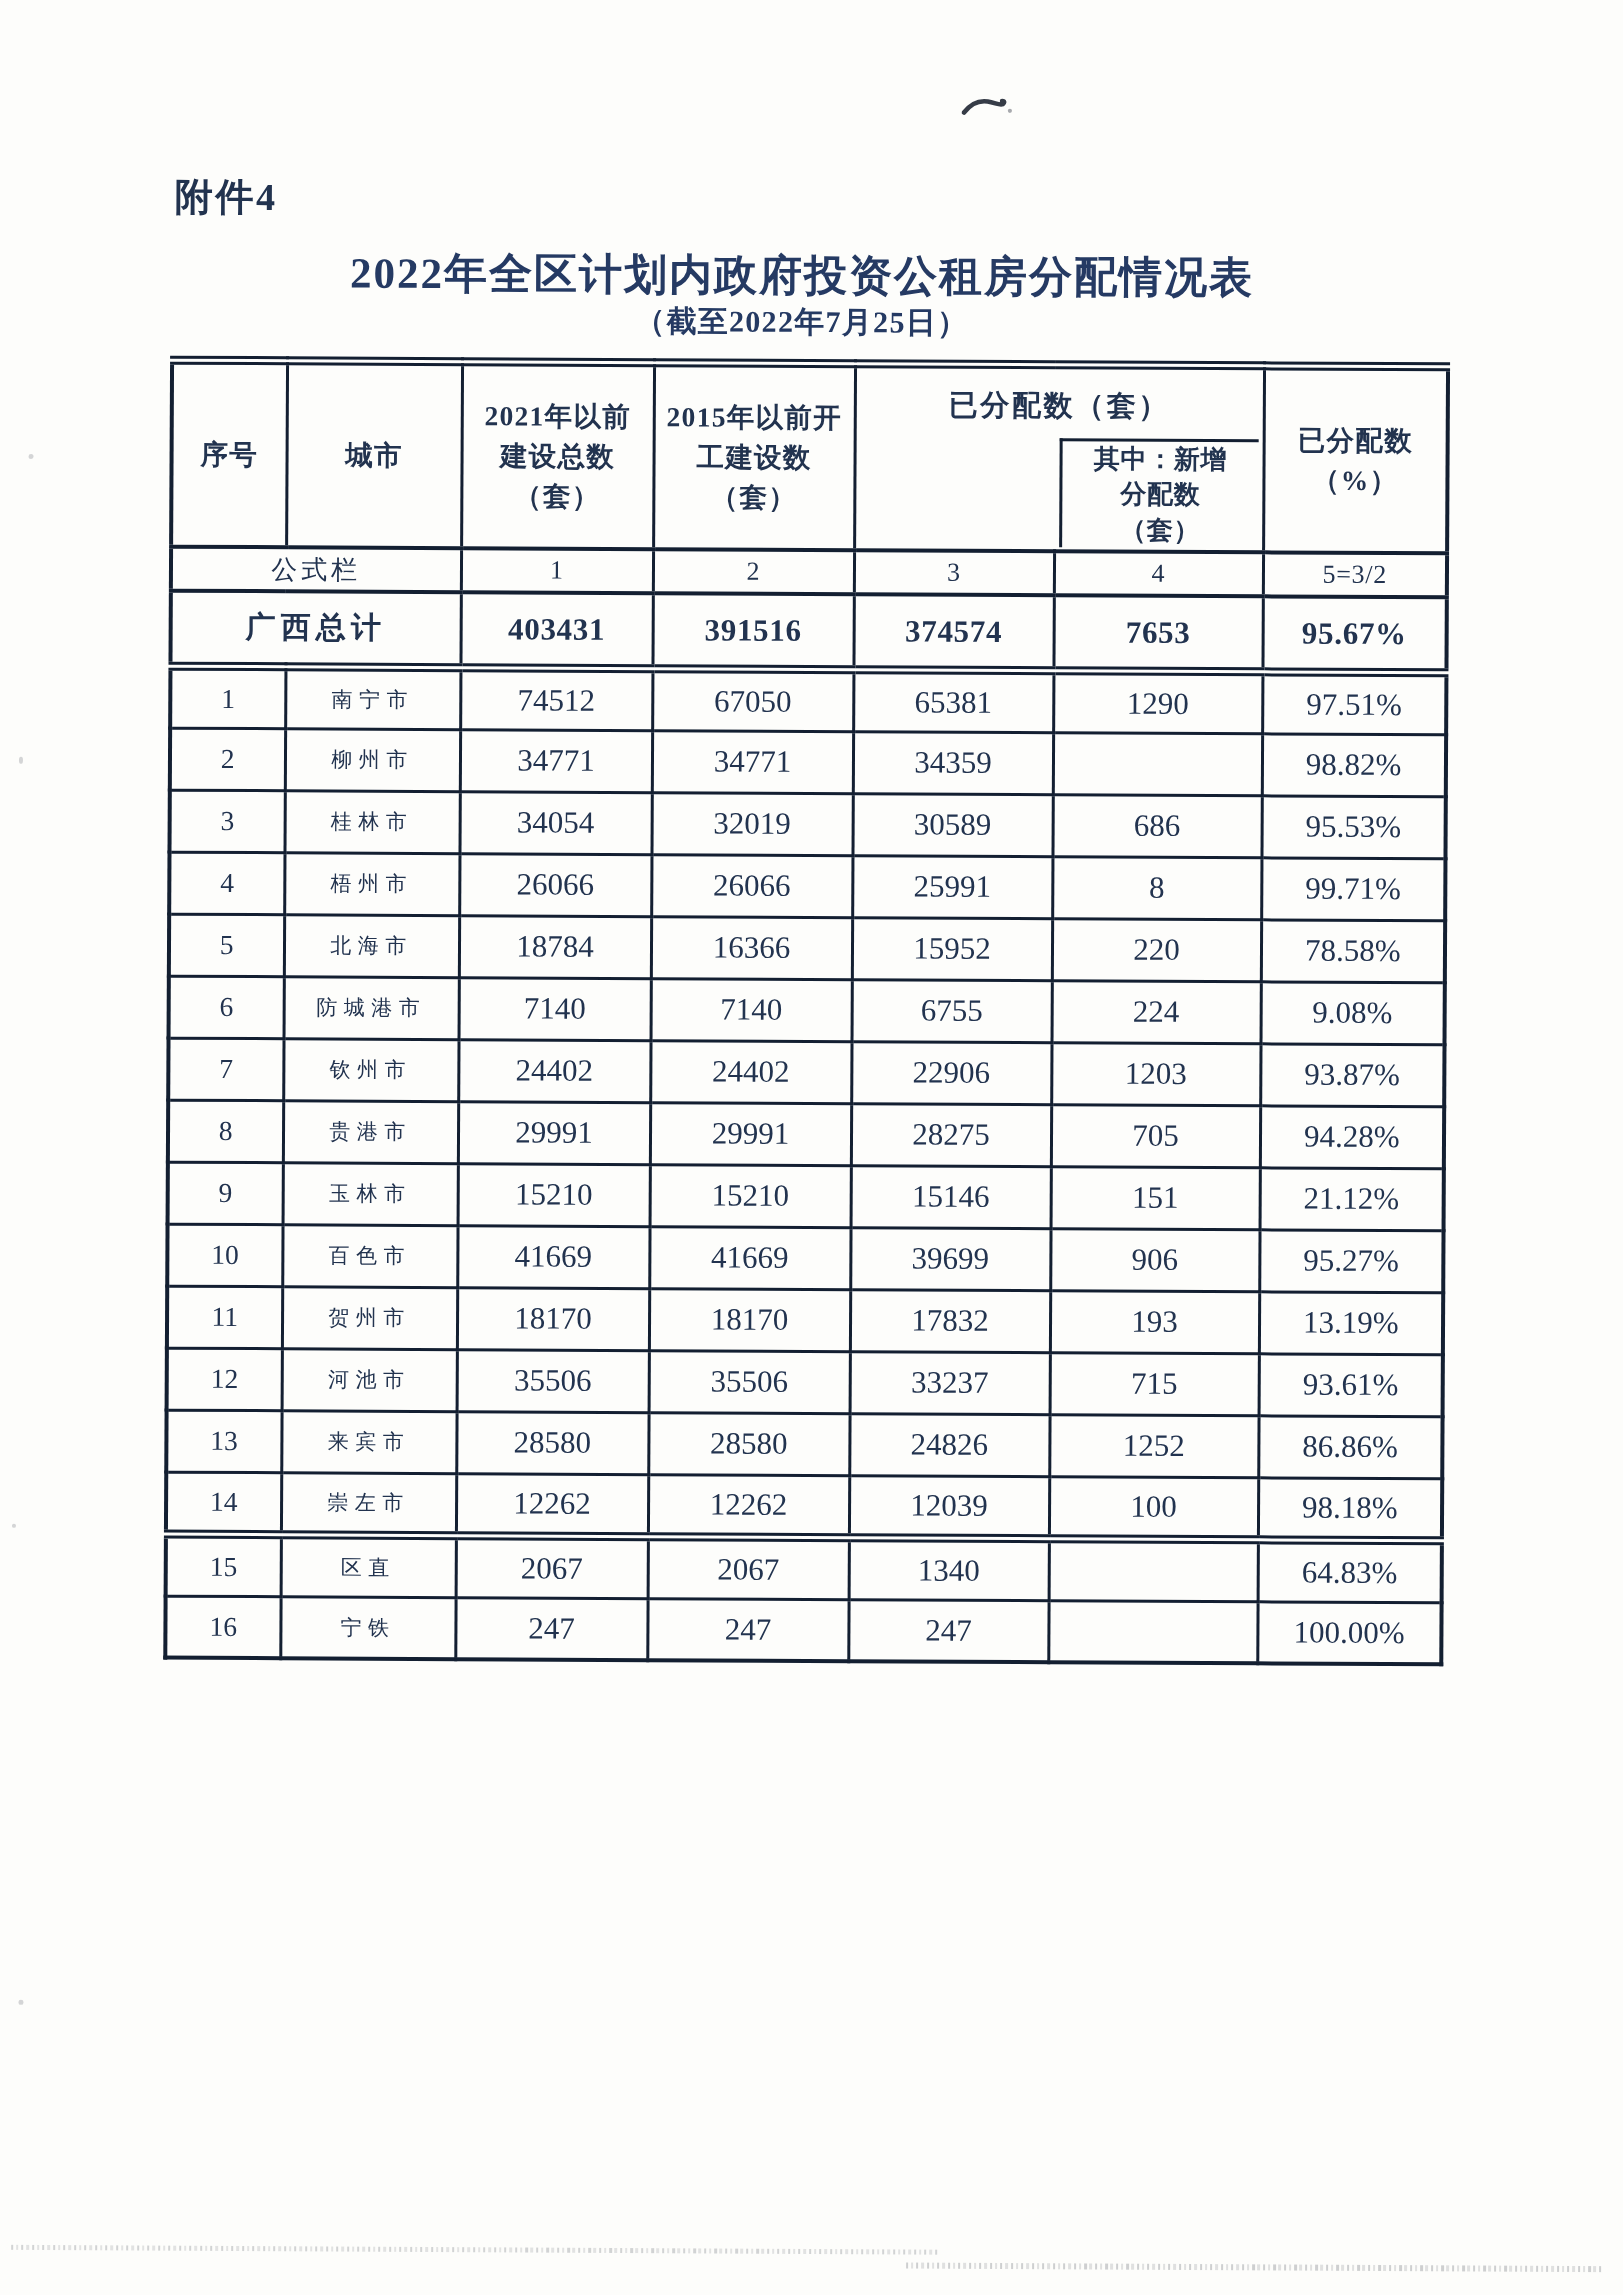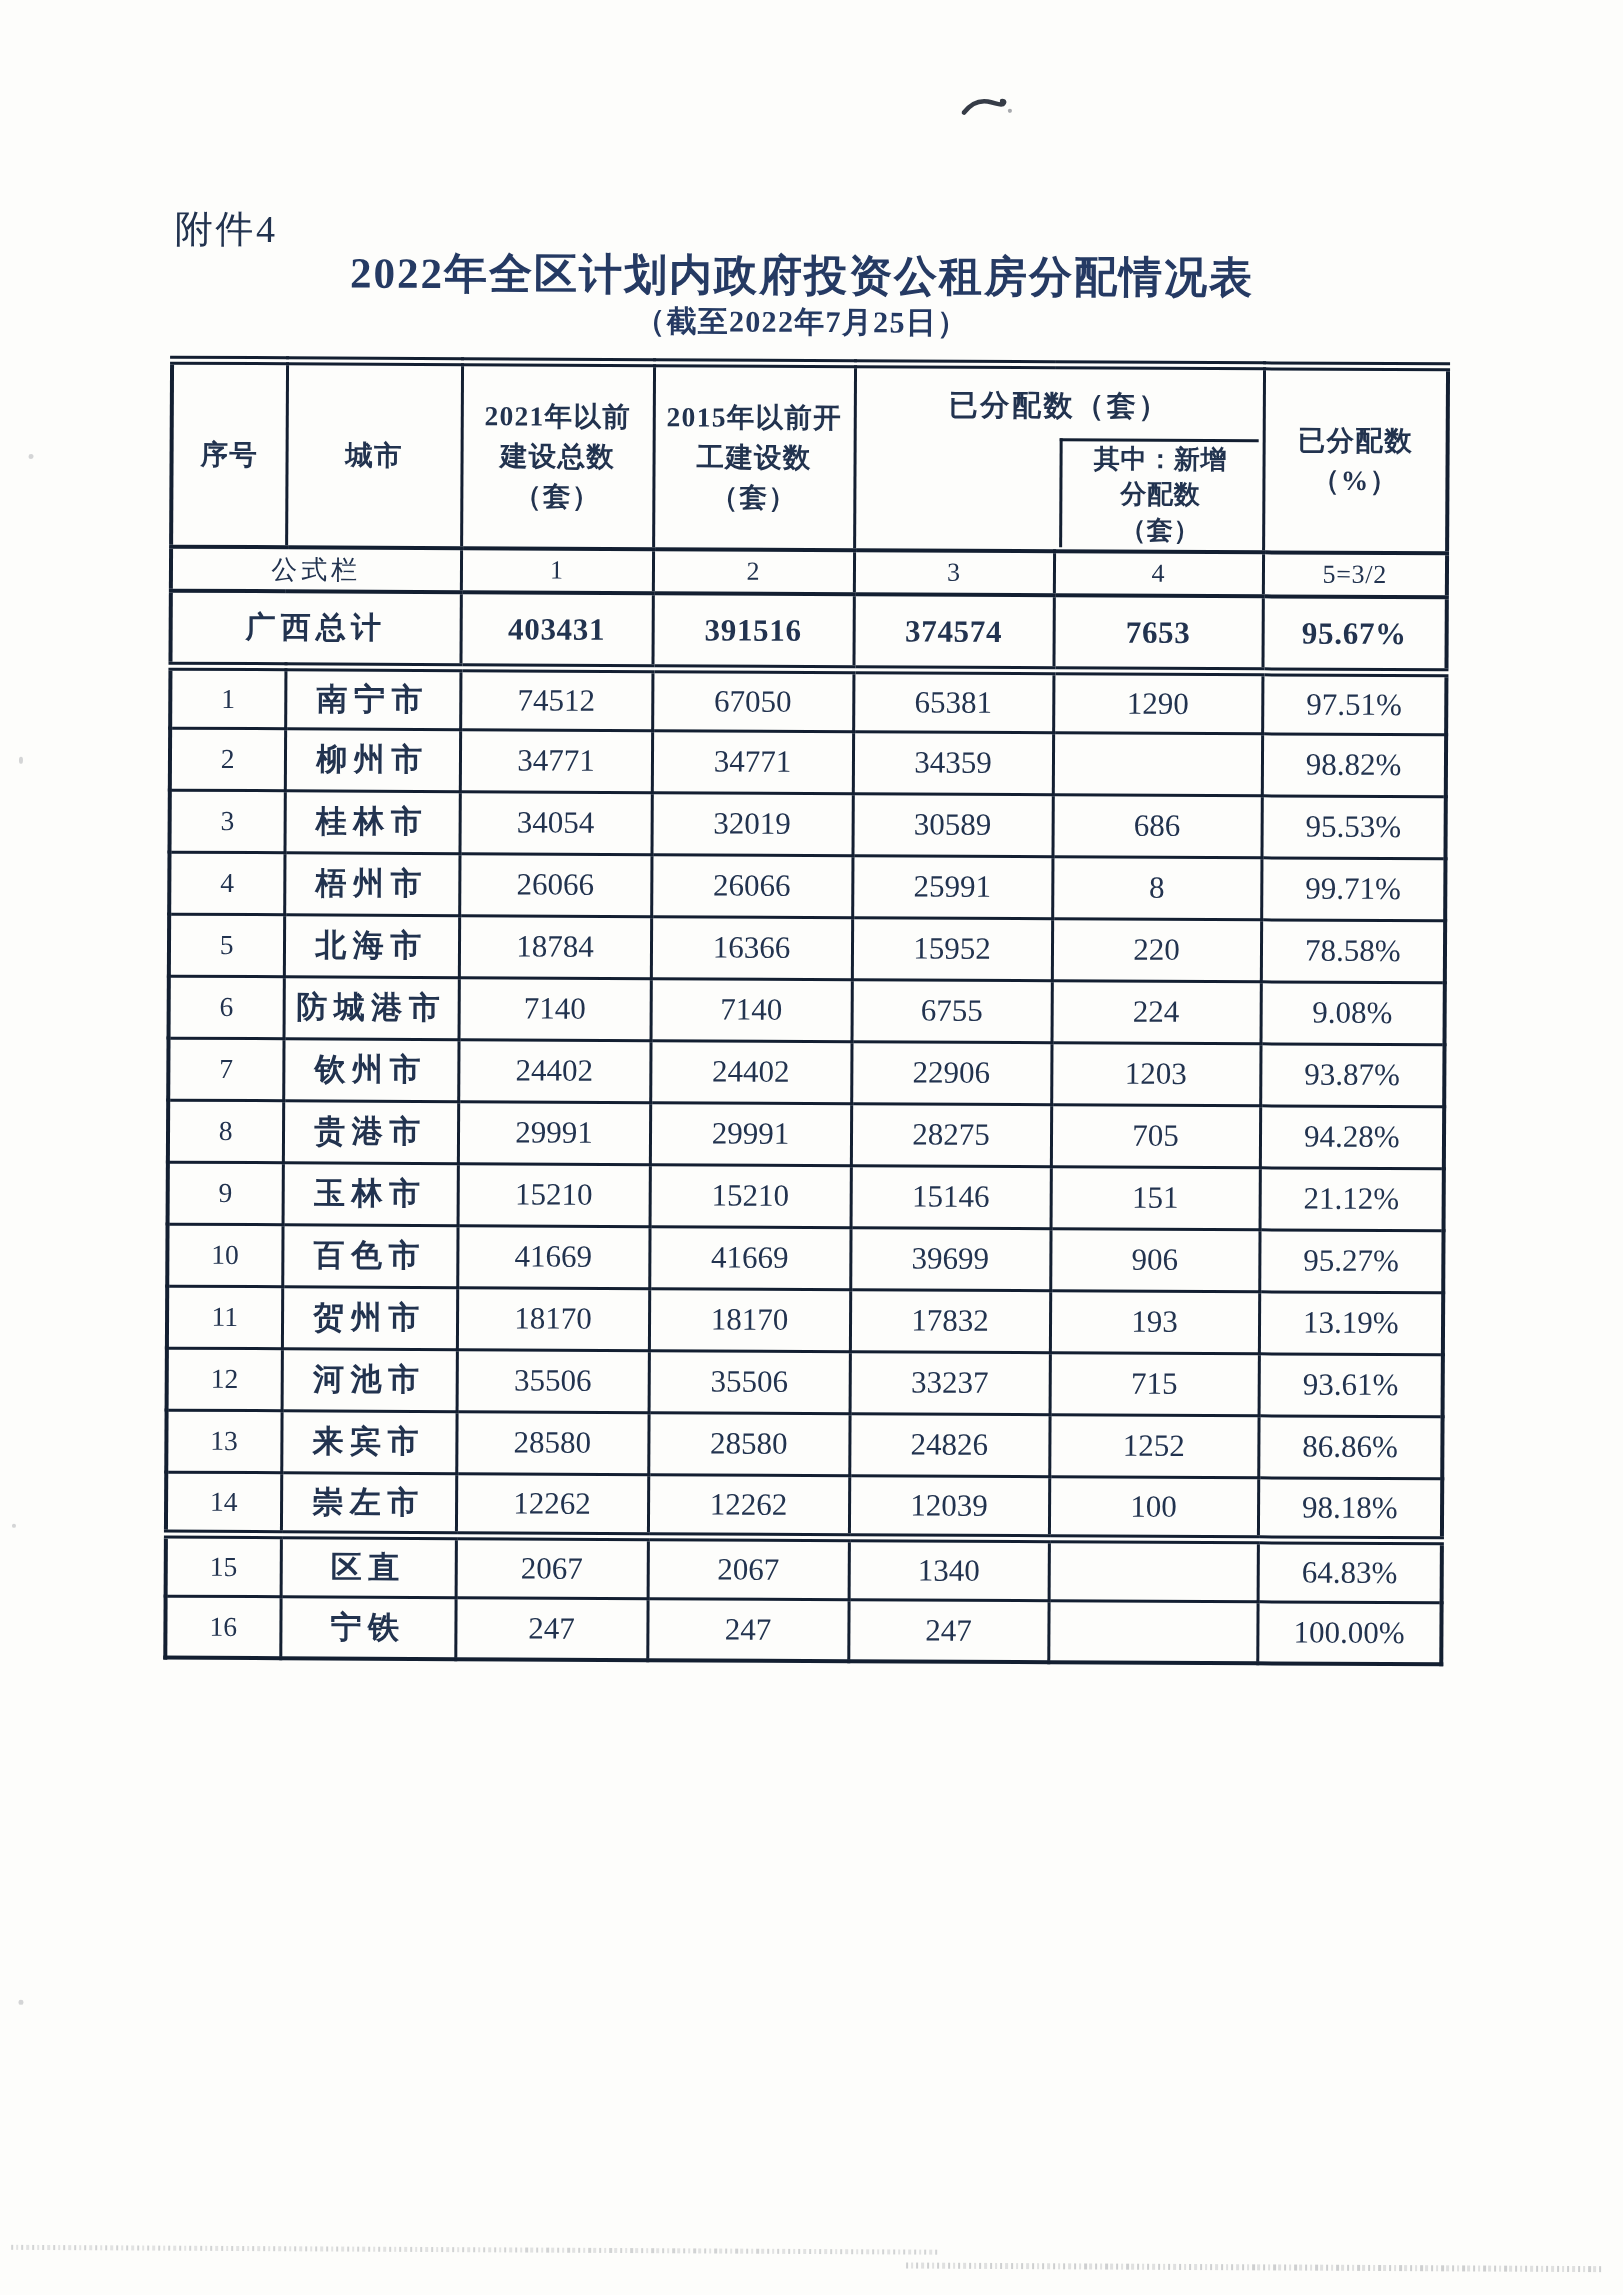--- a/index.html
+++ b/index.html
@@ -18,23 +18,22 @@
     font-family:"Liberation Serif","DejaVu Serif",serif;
     color:var(--ink);
   }
   .content{
     position:absolute; inset:0;
     transform:rotate(0.3deg);
     transform-origin:812px 949px;
   }
   .attachment{
     position:absolute; left:171px; top:175px;
-    font-size:38px; font-weight:400; letter-spacing:2.6px;
+    font-size:38px; font-weight:700; letter-spacing:2.6px;
     color:var(--ink);
-    margin-top:32px;
   }
   .title{
     position:absolute; left:0; right:26px; top:247px;
     text-align:center;
     font-size:43px; font-weight:700; letter-spacing:2px;
     color:var(--title-ink);
   }
   .subtitle{
     position:absolute; left:0; right:26px; top:302px;
     text-align:center;
@@ -83,21 +82,21 @@
     border-bottom:4.6px solid var(--border);
   }
   tr.formula-row td.num{ letter-spacing:0.7px; }
   tr.total-row td{
     height:75px; font-size:31px; font-weight:700; letter-spacing:0.7px;
     border-bottom:9.8px double var(--border);
   }
   tr.total-row td.lab{ letter-spacing:5.2px; font-size:30px; }
   tbody.rows td{ height:62px; font-size:31px; }
   tbody.rows td.c0{ font-size:27.5px; }
-  tbody.rows td.c1{ font-size:31px; letter-spacing:6.5px; font-weight:700;text-align:center; }
+  tbody.rows td.c1{ font-size:21px; letter-spacing:6.5px; font-weight:400;text-align:center; }
   tbody.rows tr.double-bottom td{ border-bottom:9.8px double var(--border); }
   
   .squiggle{ position:absolute; left:957px; top:90px; opacity:.92; }
   .speck{ position:absolute; background:#6b7077; border-radius:50%; opacity:.28; }
   .noise{
     position:absolute; height:4.6px;
     background:repeating-linear-gradient(90deg,
       rgba(110,115,122,.55) 0 2px, rgba(110,115,122,0) 2px 4.6px,
       rgba(110,115,122,.35) 4.6px 7.2px, rgba(110,115,122,0) 7.2px 10.5px);
     filter:blur(0.7px);

